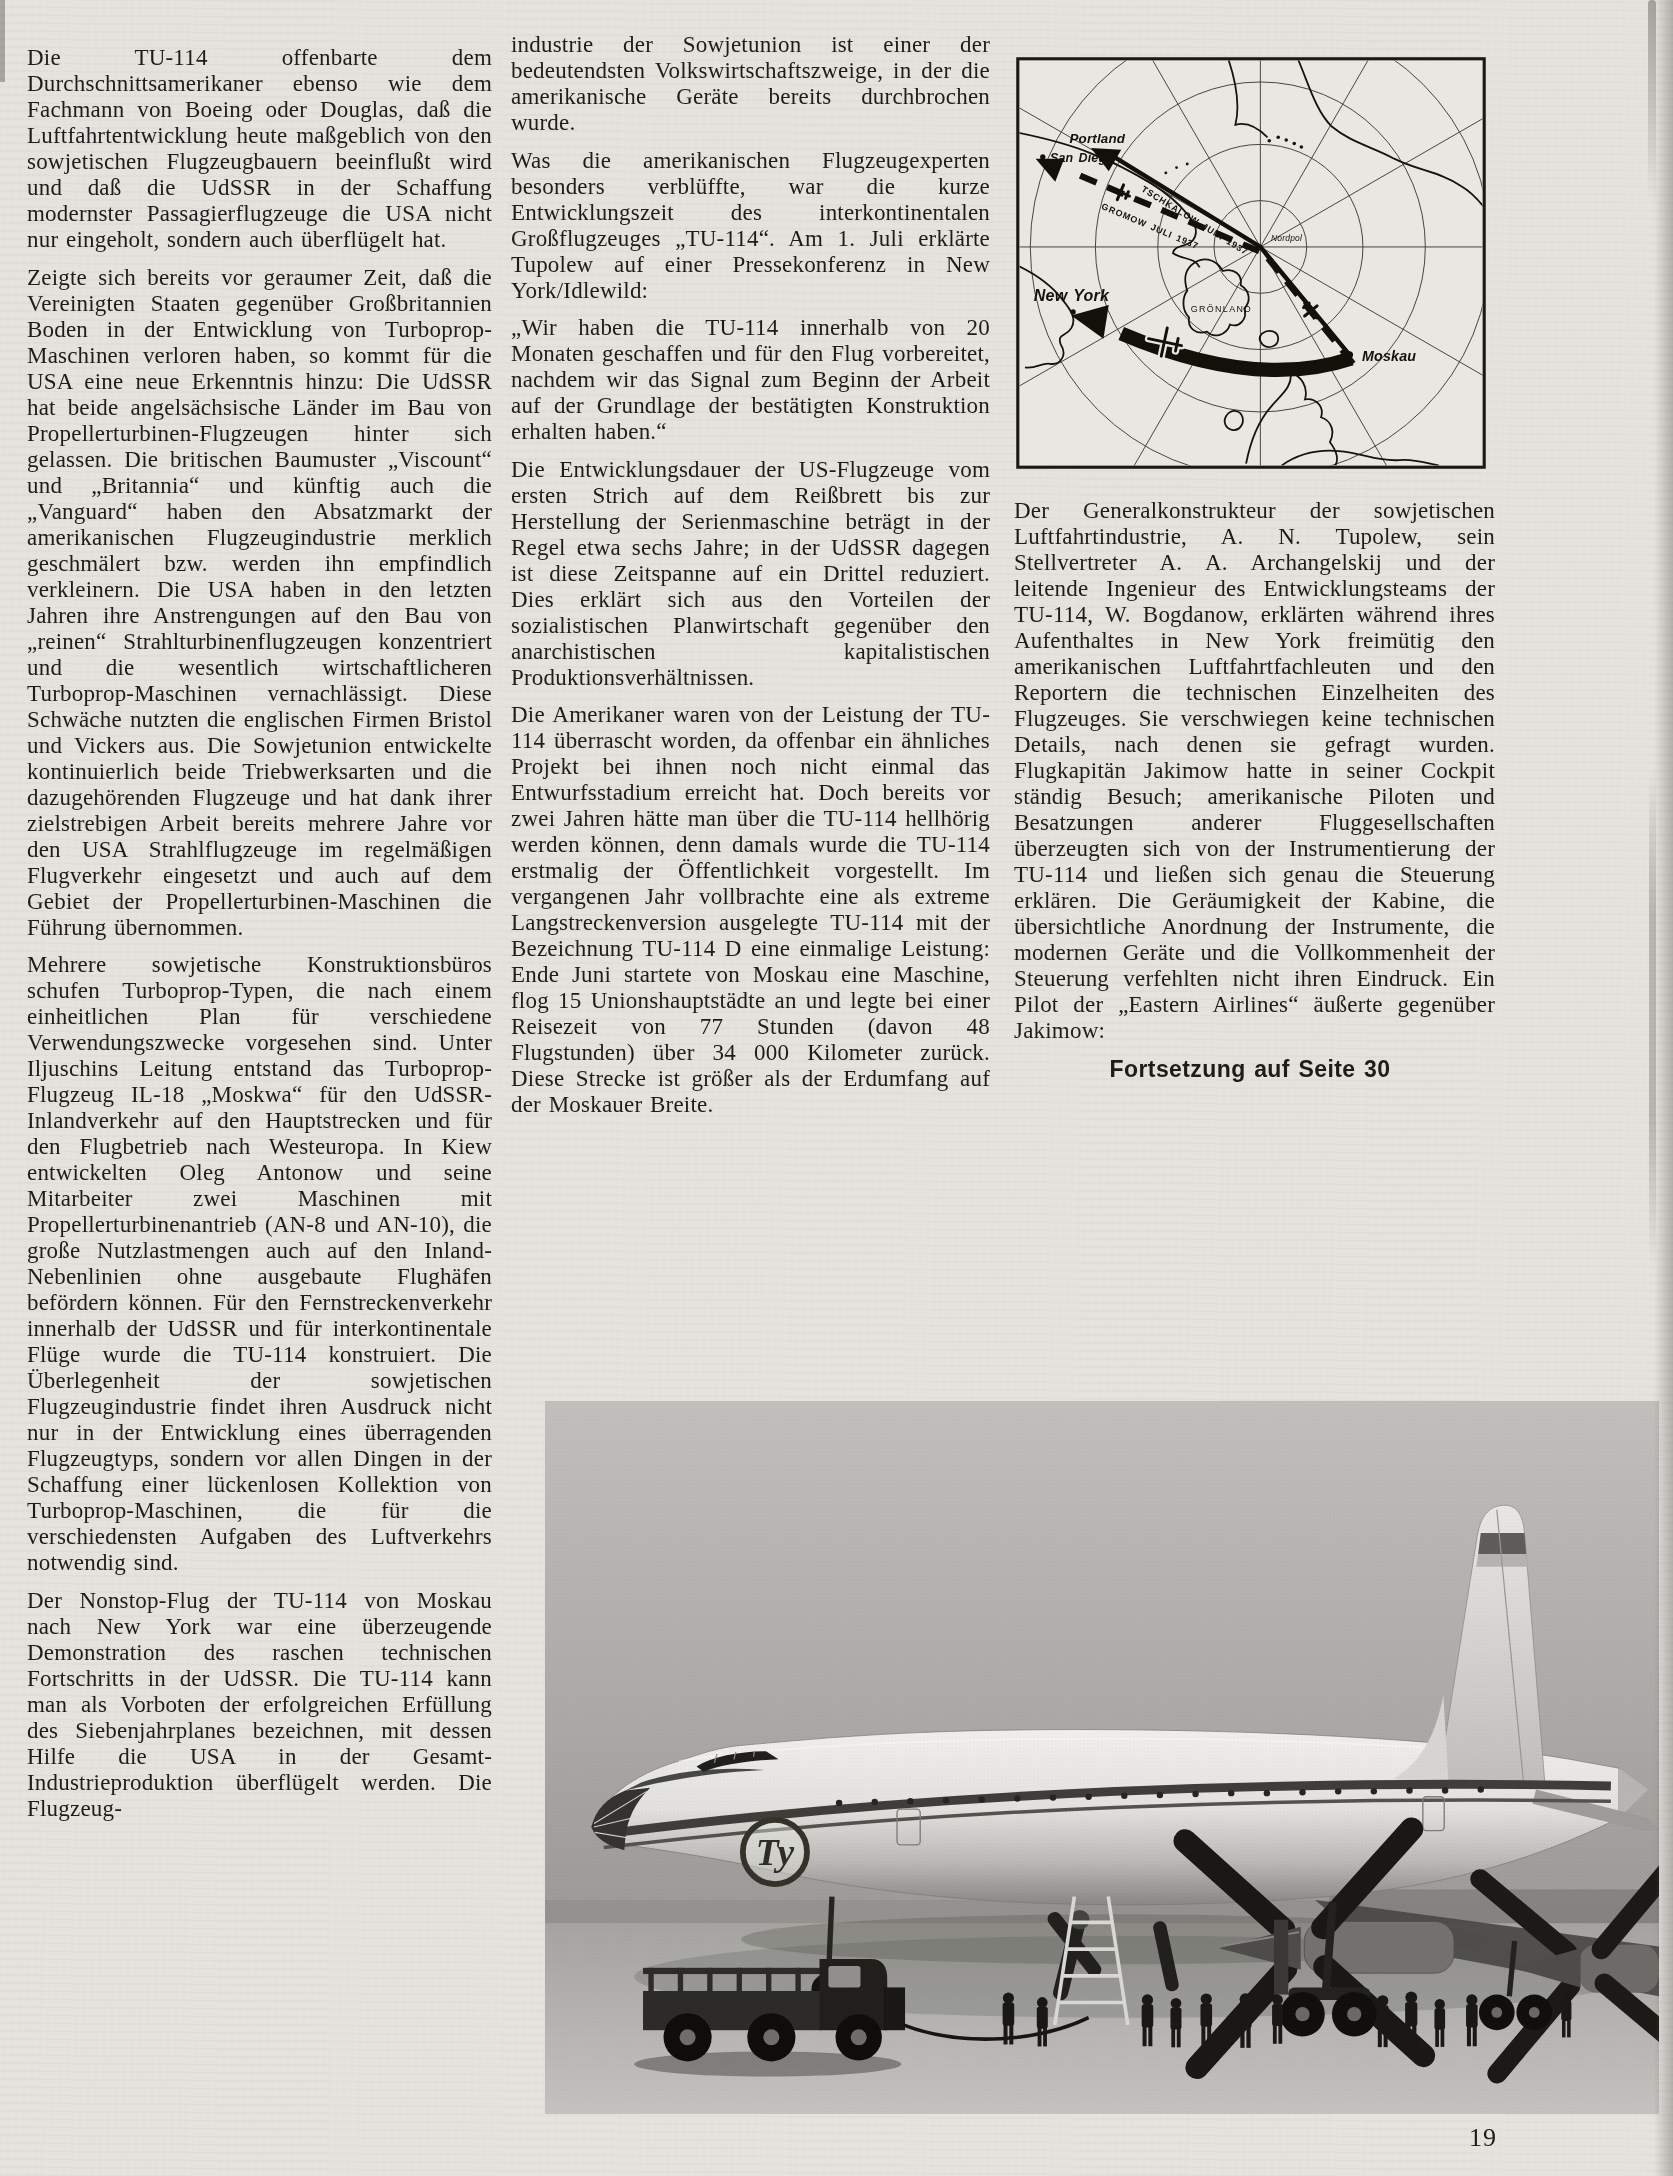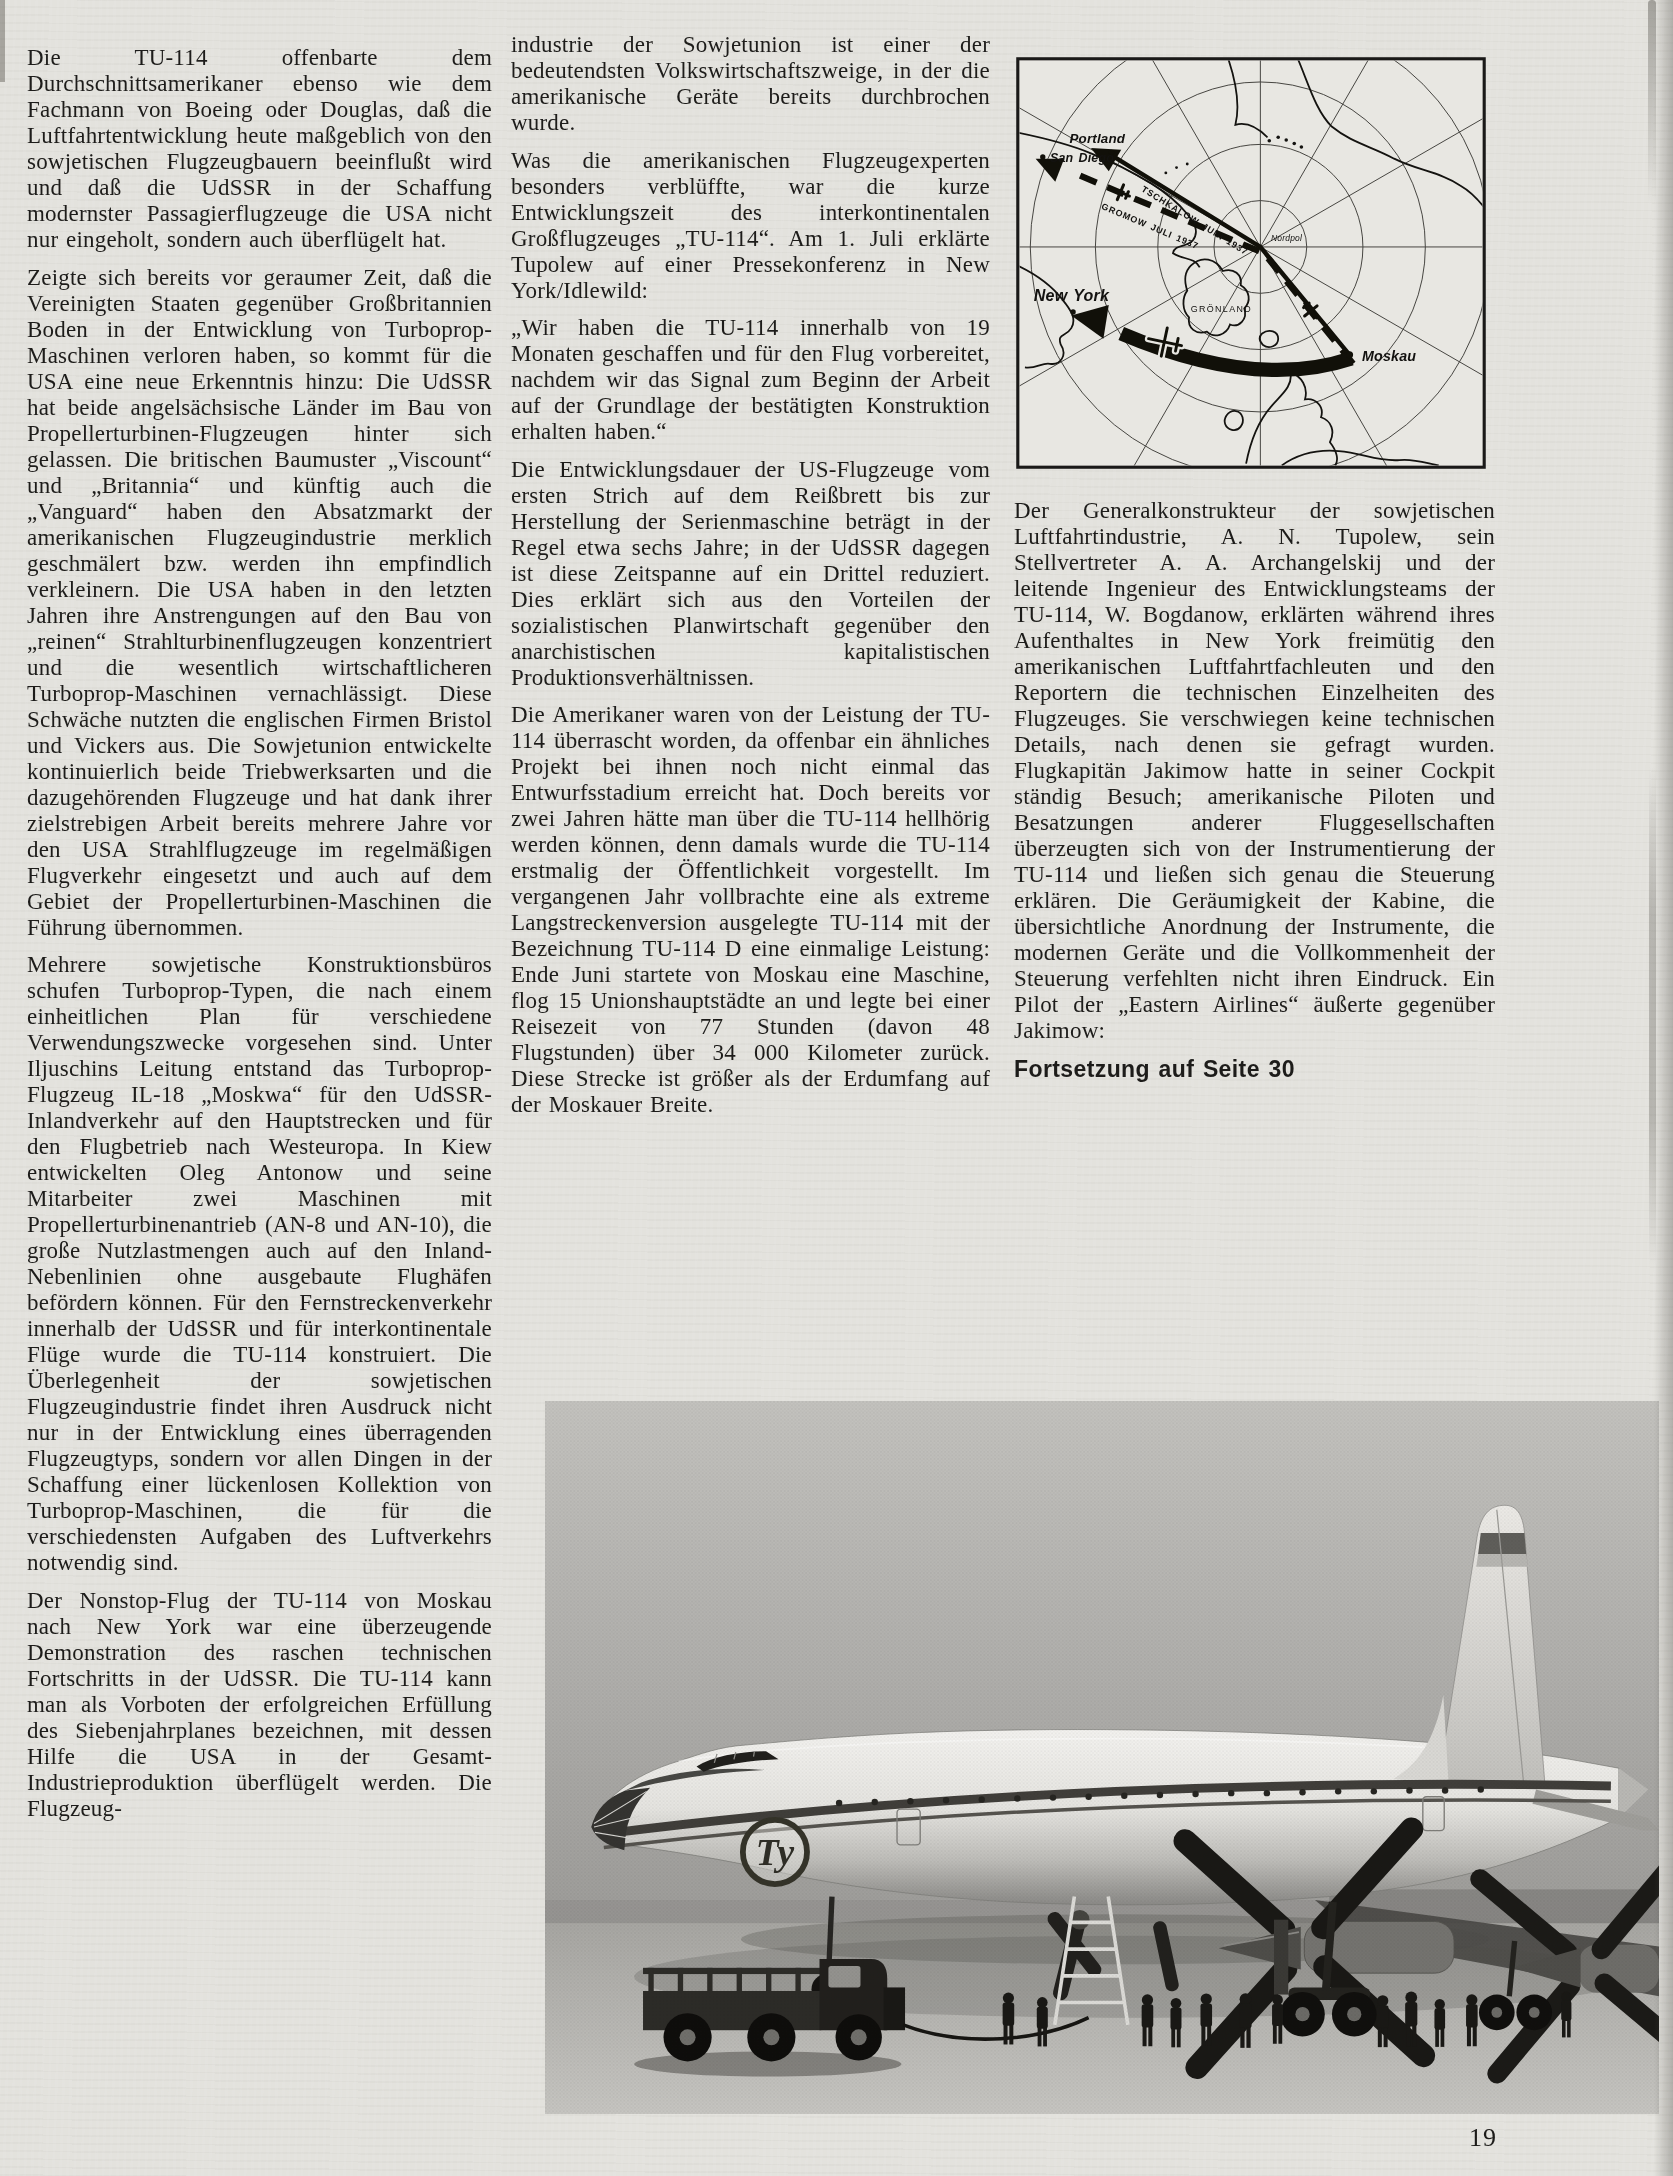--- a/index.html
+++ b/index.html
@@ -13,21 +13,21 @@
   }
   .col{position:absolute;text-align:justify;font-size:23px;line-height:26px;
        letter-spacing:0.2px;word-spacing:1.8px;overflow:hidden;}
   .col p{margin:0 0 11.6px 0;}
   #col1{left:27px;top:45px;width:465px;height:2085px;}
   #col2{left:511px;top:32px;width:479px;height:1365px;}
   #col3{left:1014px;top:57px;width:481px;height:1341px;}
   #col3 p.intro{margin-bottom:7.1px;}
   .map-figure{width:470px;height:412px;margin:0 0 23px 1.8px;}
   .notice{font-family:"Liberation Sans", sans-serif;font-weight:bold;font-size:23px;
-          text-align:left;letter-spacing:0.4px;margin-top:1.8px;padding-right:9px;}
+          text-align:center;letter-spacing:0.4px;margin-top:1.8px;padding-right:9px;}
   .photo{position:absolute;left:545px;top:1401px;width:1114px;height:713px;}
   .pageno{position:absolute;left:1469px;top:2123px;font-size:26px;letter-spacing:0.9px;}
   .edge-right{position:absolute;right:0;top:0;width:19.6px;height:2176px;
       background:linear-gradient(to right, rgba(95,93,88,0), rgba(85,83,78,.38));}
   .streak1{position:absolute;left:1648px;top:0;width:8px;height:205px;
       background:linear-gradient(rgba(98,96,90,.5), rgba(98,96,90,0));border-radius:3.6px;}
   .streak2{position:absolute;left:1649px;top:766px;width:7.1px;height:499px;
       background:linear-gradient(rgba(98,96,90,0), rgba(98,96,90,.35) 30%, rgba(98,96,90,.35) 70%, rgba(98,96,90,0));}
   .corner-tl{position:absolute;left:0;top:0;width:5.3px;height:82px;background:rgba(74,72,66,.4);}
   .map-label{font-family:"Liberation Sans", sans-serif;font-style:italic;font-weight:bold;fill:#131210;}
@@ -42,21 +42,21 @@
   <div class="col" id="col1">
     <p>Die TU-114 offenbarte dem Durchschnittsamerikaner ebenso wie dem Fachmann von Boeing oder Douglas, daß die Luftfahrtentwicklung heute maßgeblich von den sowjetischen Flugzeugbauern beeinflußt wird und daß die UdSSR in der Schaffung modernster Passagierflugzeuge die USA nicht nur eingeholt, sondern auch überflügelt hat.</p>
     <p>Zeigte sich bereits vor geraumer Zeit, daß die Vereinigten Staaten gegenüber Großbritannien Boden in der Entwicklung von Turboprop-Maschinen verloren haben, so kommt für die USA eine neue Erkenntnis hinzu: Die UdSSR hat beide angelsächsische Länder im Bau von Propellerturbinen-Flugzeugen hinter sich gelassen. Die britischen Baumuster „Viscount“ und „Britannia“ und künftig auch die „Vanguard“ haben den Absatzmarkt der amerikanischen Flugzeugindustrie merklich geschmälert bzw. werden ihn empfindlich verkleinern. Die USA haben in den letzten Jahren ihre Anstrengungen auf den Bau von „reinen“ Strahlturbinenflugzeugen konzentriert und die wesentlich wirtschaftlicheren Turboprop-Maschinen vernachlässigt. Diese Schwäche nutzten die englischen Firmen Bristol und Vickers aus. Die Sowjetunion entwickelte kontinuierlich beide Triebwerksarten und die dazugehörenden Flugzeuge und hat dank ihrer zielstrebigen Arbeit bereits mehrere Jahre vor den USA Strahlflugzeuge im regelmäßigen Flugverkehr eingesetzt und auch auf dem Gebiet der Propellerturbinen-Maschinen die Führung übernommen.</p>
     <p>Mehrere sowjetische Konstruktionsbüros schufen Turboprop-Typen, die nach einem einheitlichen Plan für verschiedene Verwendungszwecke vorgesehen sind. Unter Iljuschins Leitung entstand das Turboprop-Flugzeug IL-18 „Moskwa“ für den UdSSR-Inlandverkehr auf den Hauptstrecken und für den Flugbetrieb nach Westeuropa. In Kiew entwickelten Oleg Antonow und seine Mitarbeiter zwei Maschinen mit Propellerturbinenantrieb (AN-8 und AN-10), die große Nutzlastmengen auch auf den Inland-Nebenlinien ohne ausgebaute Flughäfen befördern können. Für den Fernstreckenverkehr innerhalb der UdSSR und für interkontinentale Flüge wurde die TU-114 konstruiert. Die Überlegenheit der sowjetischen Flugzeugindustrie findet ihren Ausdruck nicht nur in der Entwicklung eines überragenden Flugzeugtyps, sondern vor allen Dingen in der Schaffung einer lückenlosen Kollektion von Turboprop-Maschinen, die für die verschiedensten Aufgaben des Luftverkehrs notwendig sind.</p>
     <p>Der Nonstop-Flug der TU-114 von Moskau nach New York war eine überzeugende Demonstration des raschen technischen Fortschritts in der UdSSR. Die TU-114 kann man als Vorboten der erfolgreichen Erfüllung des Siebenjahrplanes bezeichnen, mit dessen Hilfe die USA in der Gesamt-Industrieproduktion überflügelt werden. Die Flugzeug-</p>
   </div>
 
   <div class="col" id="col2">
     <p>industrie der Sowjetunion ist einer der bedeutendsten Volkswirtschaftszweige, in der die amerikanische Geräte bereits durchbrochen wurde.</p>
     <p>Was die amerikanischen Flugzeugexperten besonders verblüffte, war die kurze Entwicklungszeit des interkontinentalen Großflugzeuges „TU-114“. Am 1. Juli erklärte Tupolew auf einer Pressekonferenz in New York/Idlewild:</p>
-    <p>„Wir haben die TU-114 innerhalb von 19 Monaten geschaffen und für den Flug vorbereitet, nachdem wir das Signal zum Beginn der Arbeit auf der Grundlage der bestätigten Konstruktion erhalten haben.“</p>
+    <p>„Wir haben die TU-114 innerhalb von 20 Monaten geschaffen und für den Flug vorbereitet, nachdem wir das Signal zum Beginn der Arbeit auf der Grundlage der bestätigten Konstruktion erhalten haben.“</p>
     <p>Die Entwicklungsdauer der US-Flugzeuge vom ersten Strich auf dem Reißbrett bis zur Herstellung der Serienmaschine beträgt in der Regel etwa sechs Jahre; in der UdSSR dagegen ist diese Zeitspanne auf ein Drittel reduziert. Dies erklärt sich aus den Vorteilen der sozialistischen Planwirtschaft gegenüber den anarchistischen kapitalistischen Produktionsverhältnissen.</p>
     <p>Die Amerikaner waren von der Leistung der TU-114 überrascht worden, da offenbar ein ähnliches Projekt bei ihnen noch nicht einmal das Entwurfsstadium erreicht hat. Doch bereits vor zwei Jahren hätte man über die TU-114 hellhörig werden können, denn damals wurde die TU-114 erstmalig der Öffentlichkeit vorgestellt. Im vergangenen Jahr vollbrachte eine als extreme Langstreckenversion ausgelegte TU-114 mit der Bezeichnung TU-114 D eine einmalige Leistung: Ende Juni startete von Moskau eine Maschine, flog 15 Unionshauptstädte an und legte bei einer Reisezeit von 77 Stunden (davon 48 Flugstunden) über 34 000 Kilometer zurück. Diese Strecke ist größer als der Erdumfang auf der Moskauer Breite.</p>
   </div>
 
   <div class="col" id="col3">
 
     <svg class="map-figure" viewBox="0 0 527 462" xmlns="http://www.w3.org/2000/svg" style="font-size:25.5px">
       <defs>
         <clipPath id="mapclip">
             <rect x="4" y="4" width="519" height="454"></rect>

